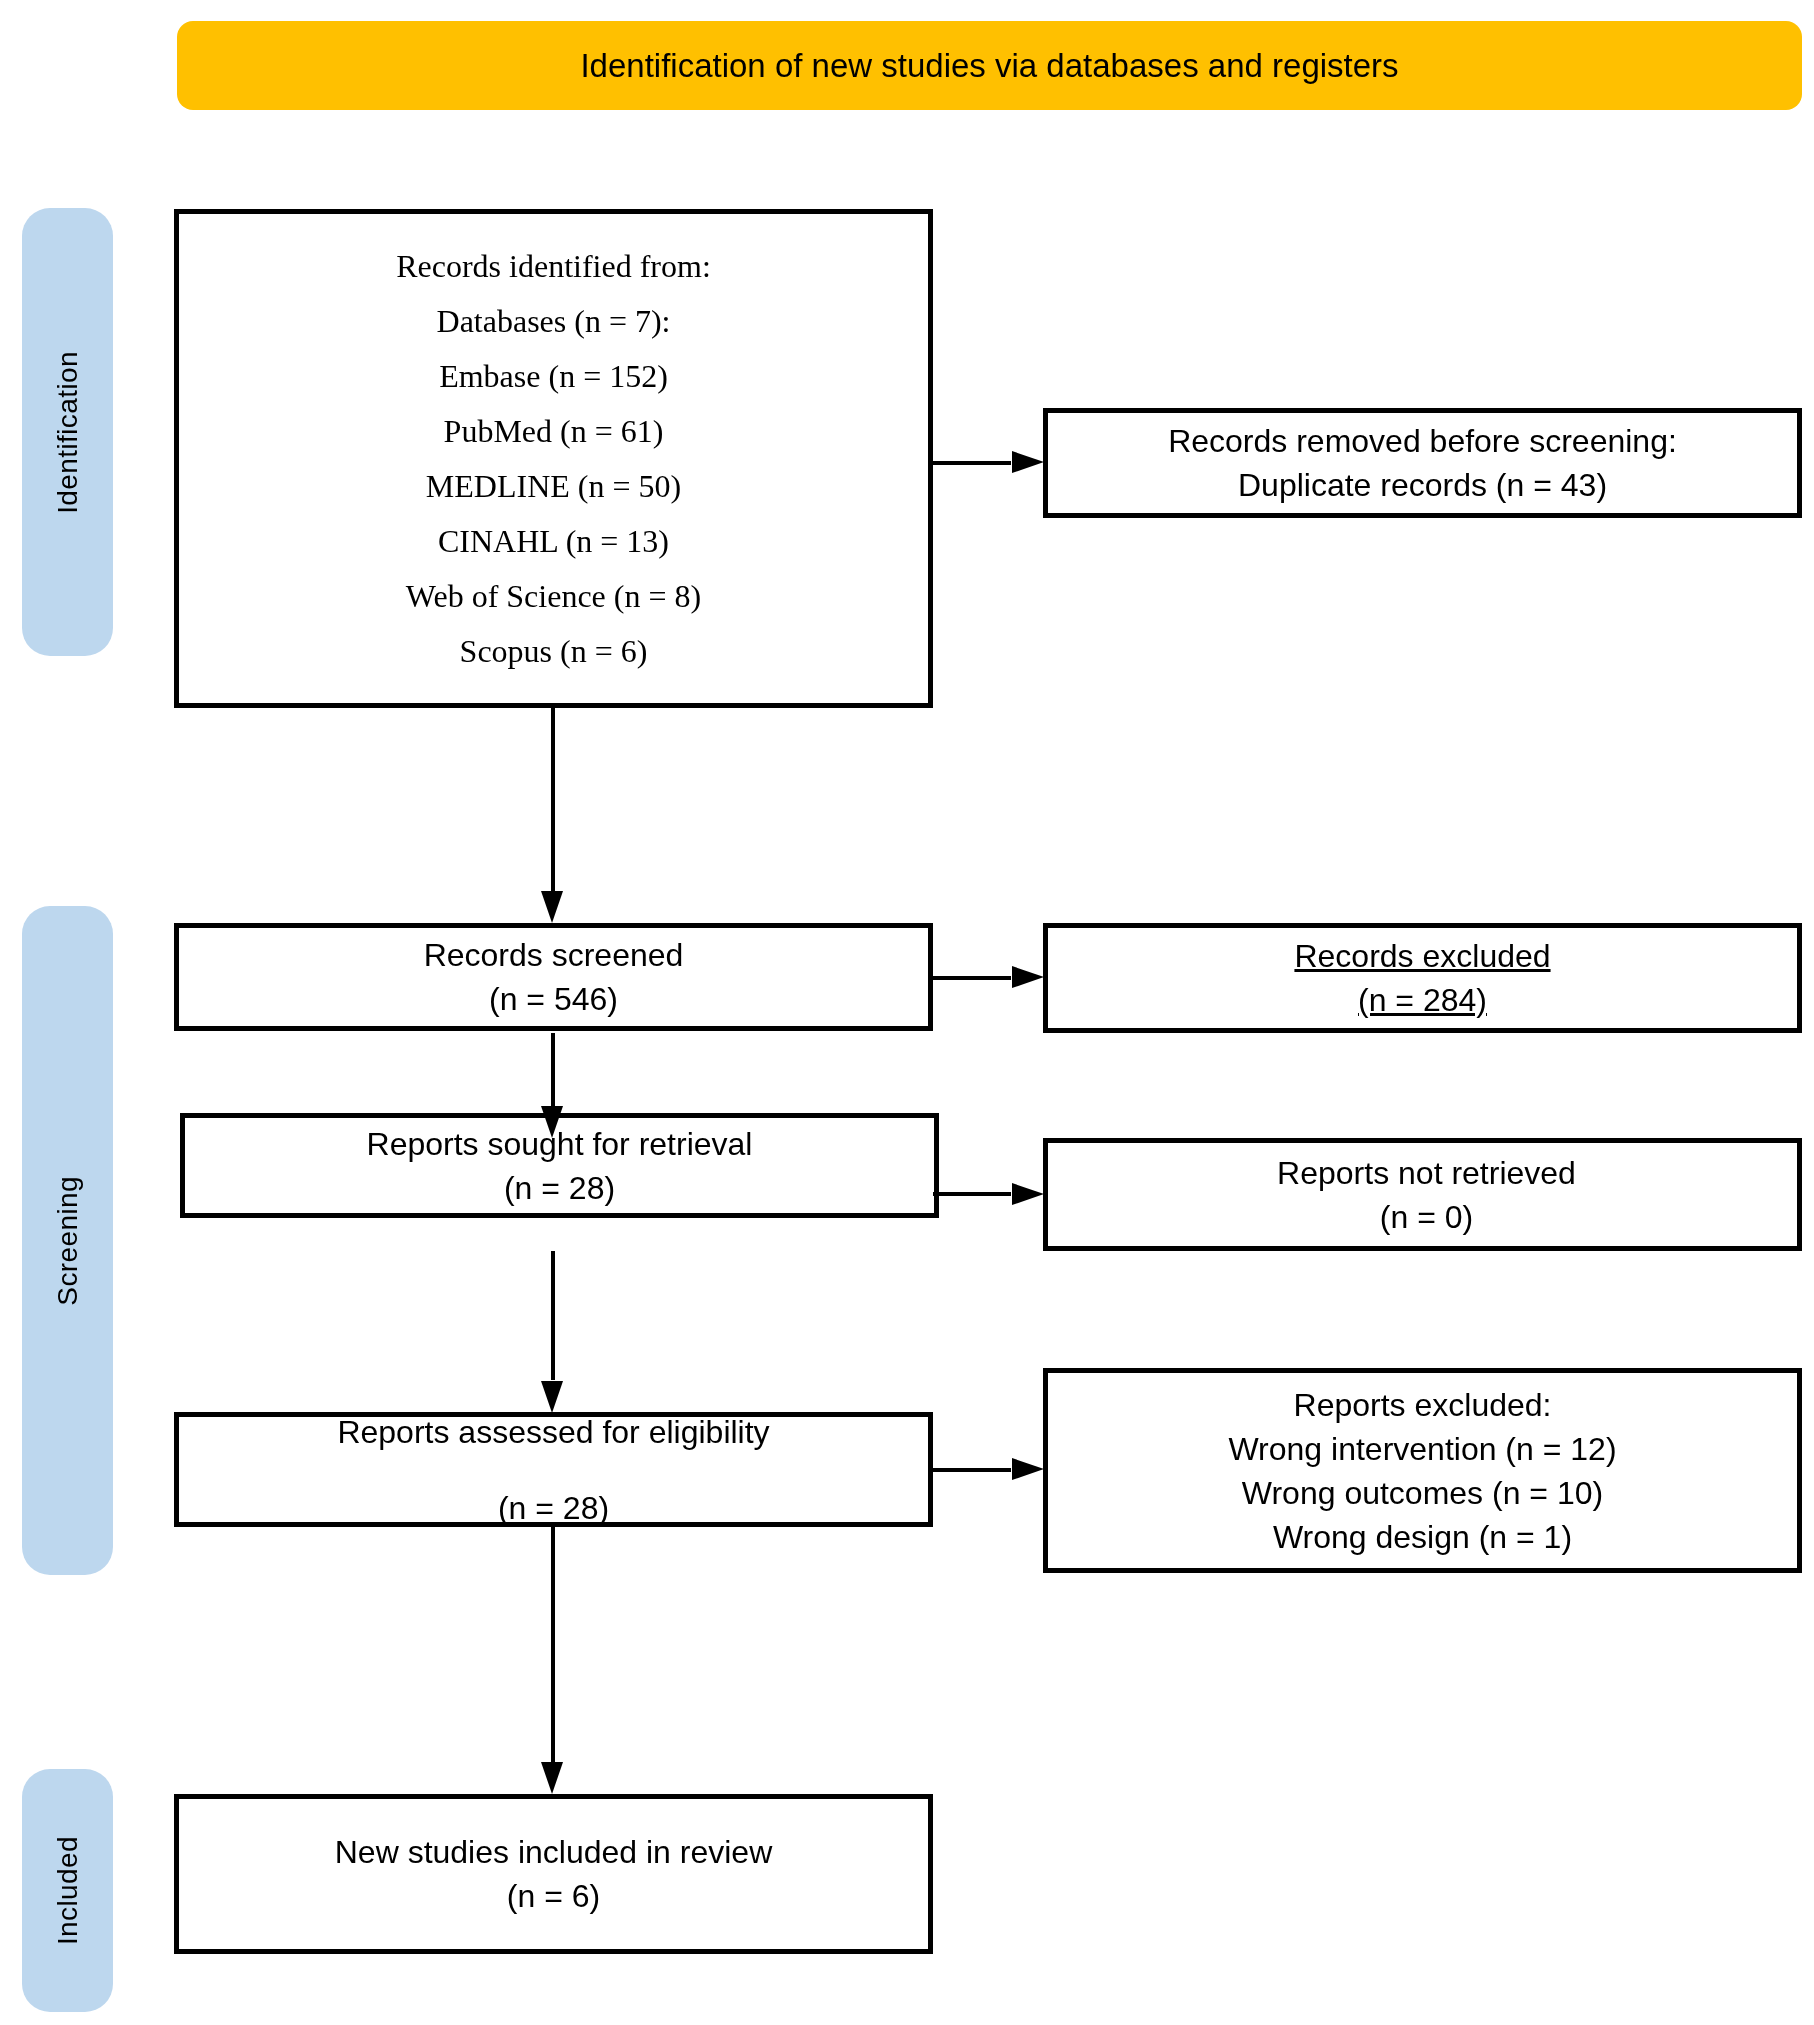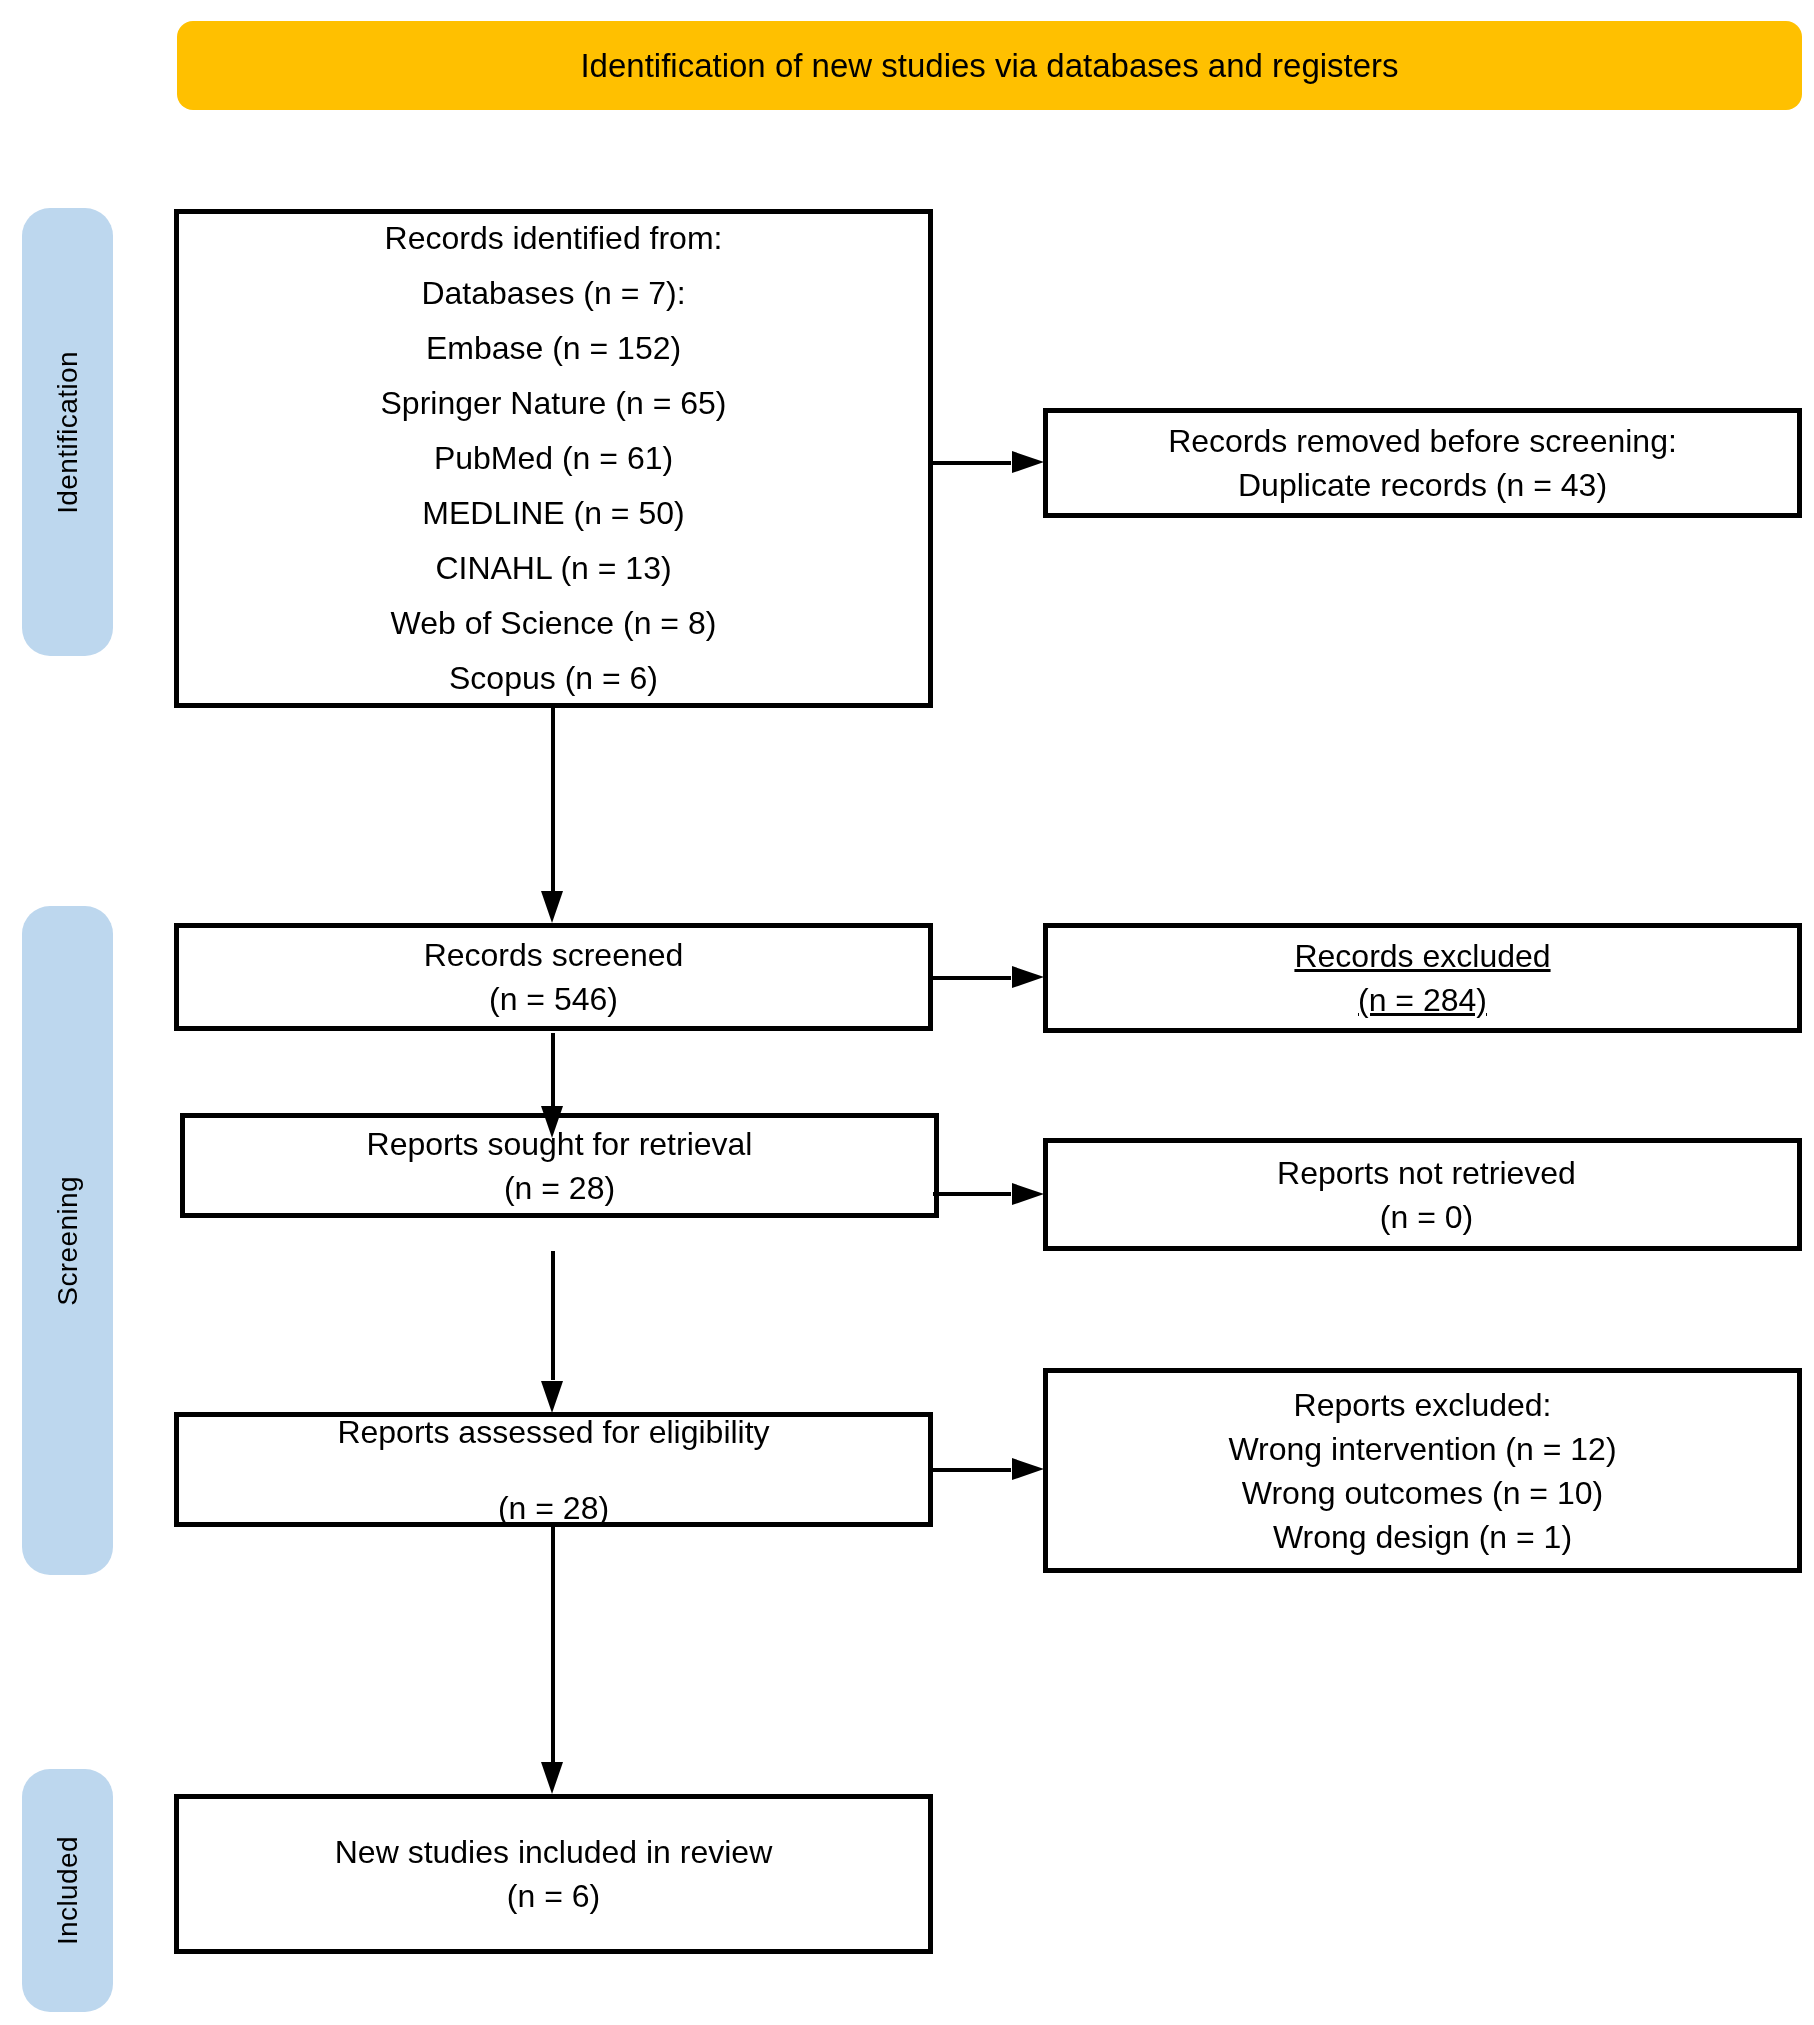--- a/index.html
+++ b/index.html
@@ -45,21 +45,21 @@
     border: 5px solid #000000;
     box-sizing: border-box;
     display: flex; flex-direction: column;
     align-items: center; justify-content: center;
     text-align: center;
     font-size: 32px;
     line-height: 44px;
   }
   .col-l { left: 174px;  width: 759px; }
   .col-r { left: 1043px; width: 759px; }
-  #box-identified       { top: 209px;  height: 499px; line-height: 55px; }
+  #box-identified       { top: 209px;  height: 499px; line-height: 55px; font-family: Liberation Serif, serif; }
   #box-removed          { top: 408px;  height: 110px; }
   #box-screened         { top: 923px; height: 108px; }
   #box-excluded         { top: 923px; height: 110px; text-decoration: underline; }
   #box-sought           { top: 1113px; height: 105px; margin-left: 6px; }
   #box-not-retrieved    { top: 1138px; height: 113px; padding-left: 8px; }
   #box-assessed         { top: 1412px; height: 115px; gap: 32px; }
   #box-reports-excluded { top: 1368px; height: 205px; }
   #box-included-review  { top: 1794px; height: 160px; }
   .vstem { position: absolute; width: 4.2px; background: #000000; left: 551px; }
   #stem-a { top: 707px; height: 184px; }
@@ -108,21 +108,20 @@
     <span class="stage-label">Screening</span>
   </div>
   <div class="stage" id="stage-included" style="background: rgb(189, 215, 238);">
     <span class="stage-label">Included</span>
   </div>
 
   <div class="fbox col-l" id="box-identified">
     <div>Records identified from:</div>
     <div>Databases (n = 7):</div>
     <div>Embase (n = 152)</div>
-    <div>Springer Nature (n = 65)</div>
     <div>PubMed (n = 61)</div>
     <div>MEDLINE (n = 50)</div>
     <div>CINAHL (n = 13)</div>
     <div>Web of Science (n = 8)</div>
     <div>Scopus (n = 6)</div>
   </div>
 
   <div class="fbox col-r" id="box-removed">
     <div>Records removed before screening:</div>
     <div>Duplicate records (n = 43)</div>

